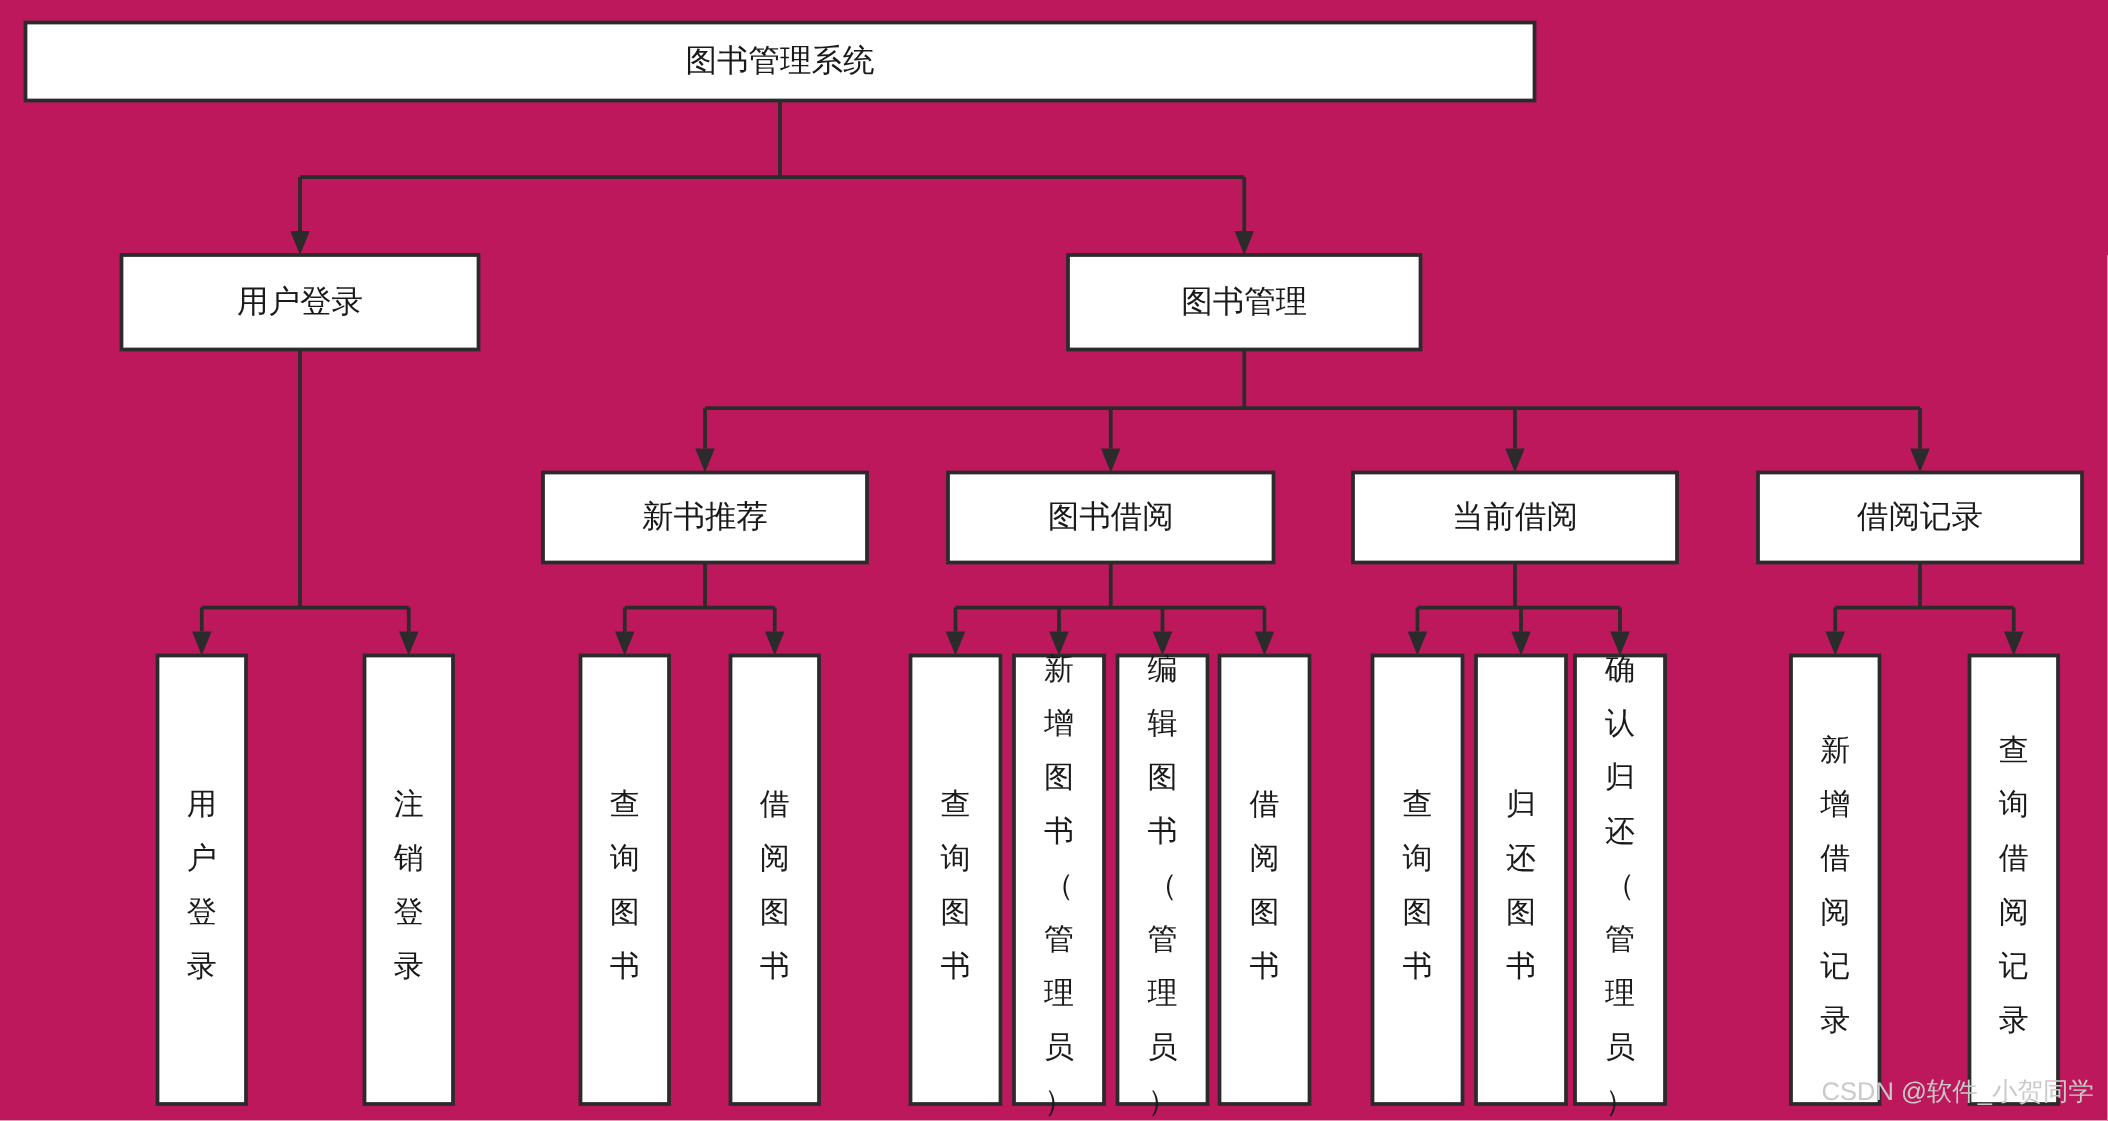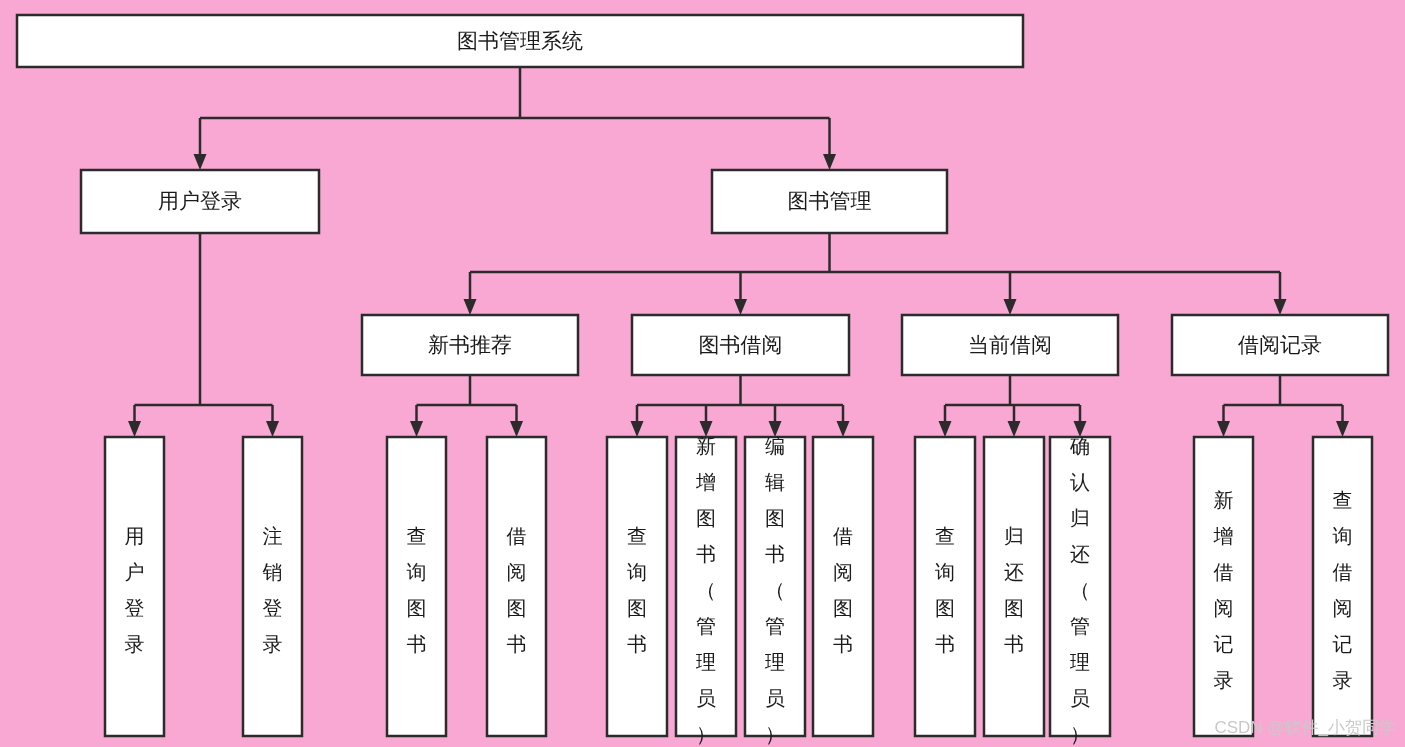--- a/index.html
+++ b/index.html
@@ -8,21 +8,21 @@
     padding: 0;
     background: #ffffff;
   }
   body {
     font-family: "Liberation Sans", "DejaVu Sans", sans-serif;
   }
   #diagram-root {
     position: relative;
     width: 1405px;
     height: 747px;
-    background: #f9a8d4;
+    background: #be185d;
     overflow: hidden;
   }
   svg.diagram-canvas {
     position: absolute;
     left: 0;
     top: 0;
     width: 1405px;
     height: 747px;
     display: block;
   }

